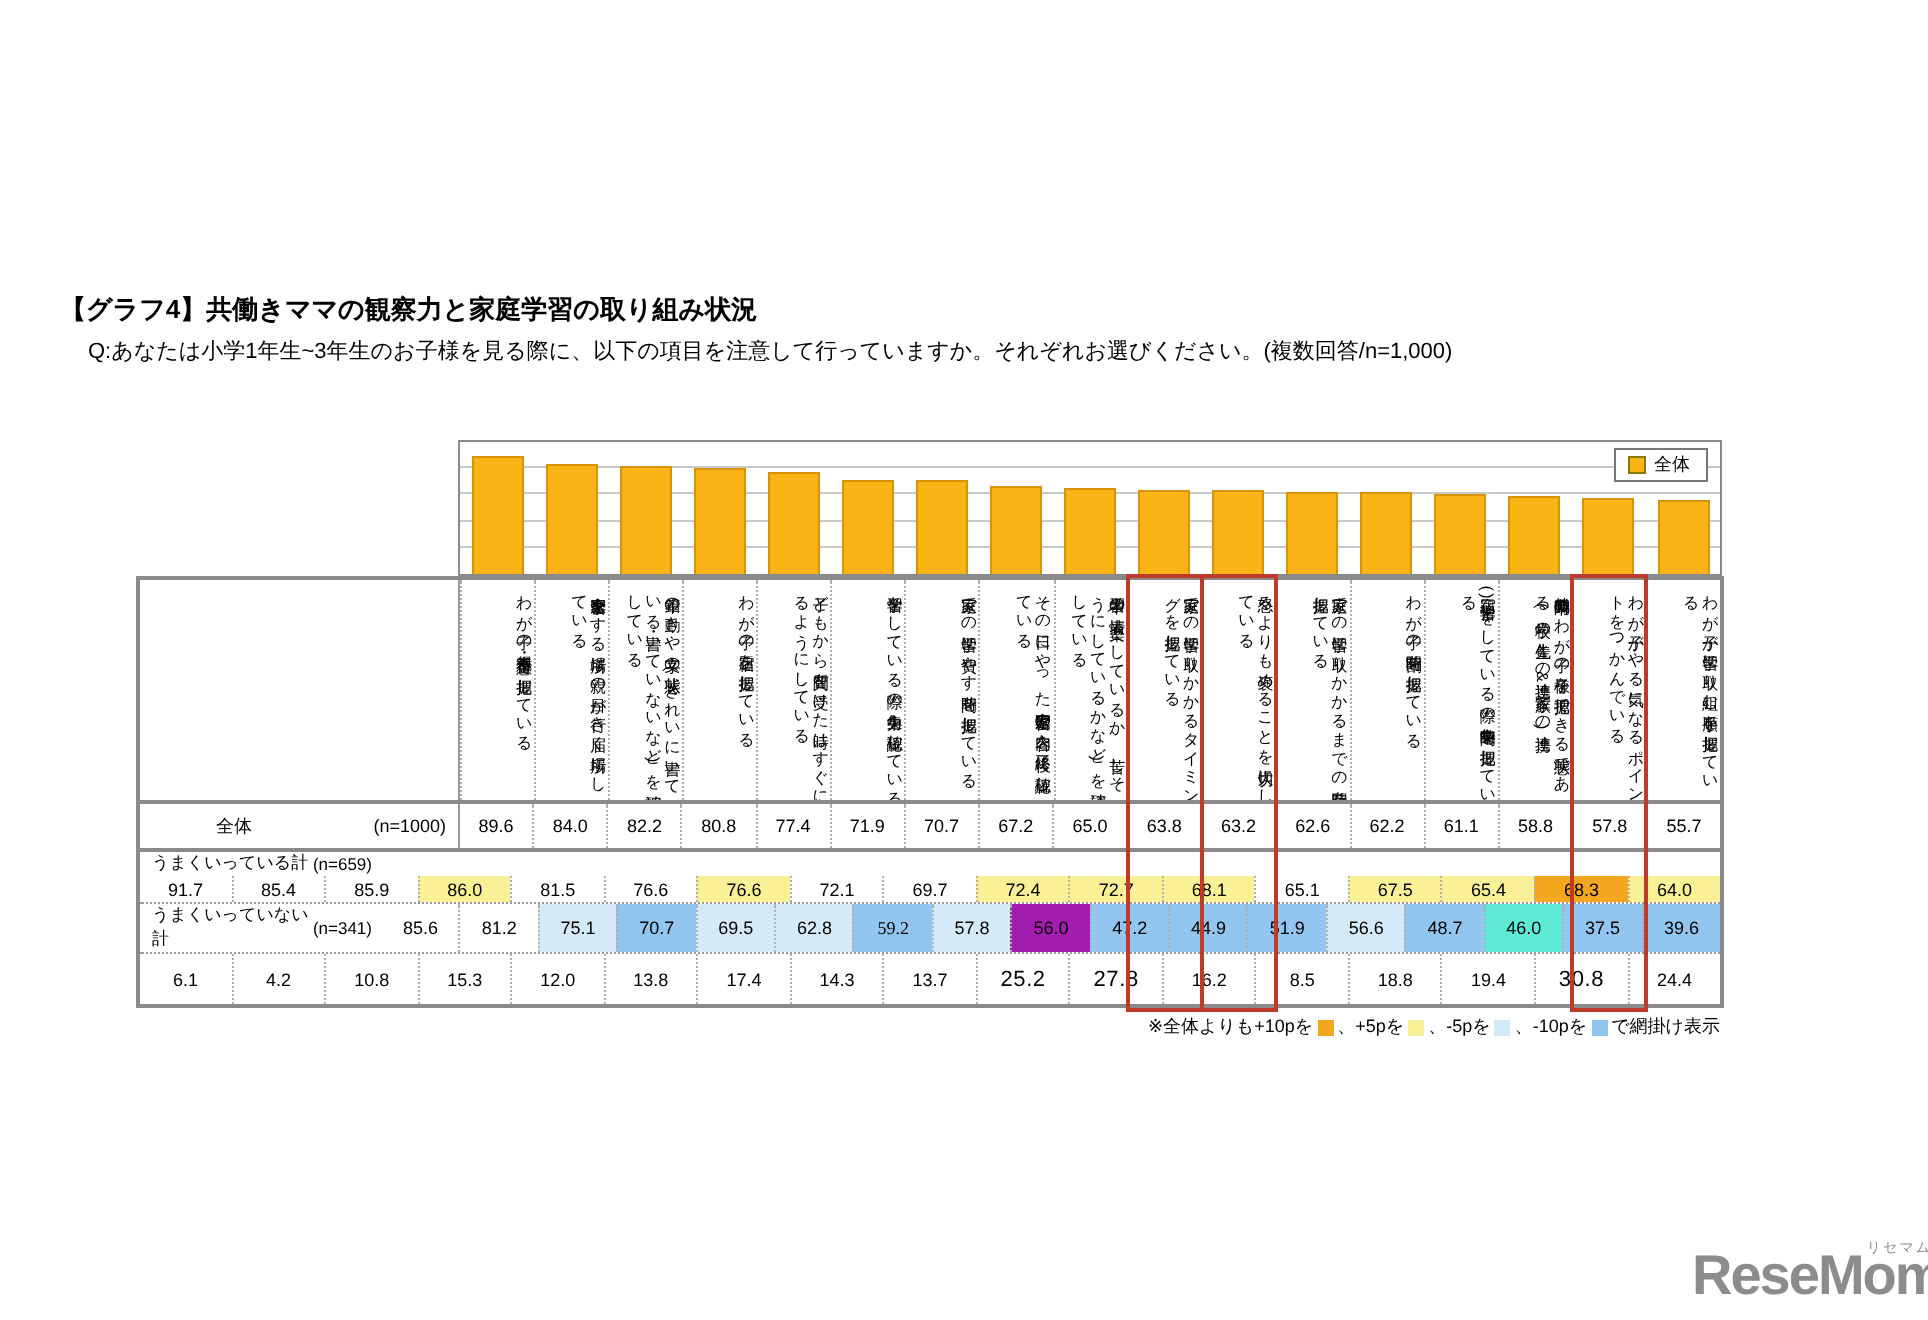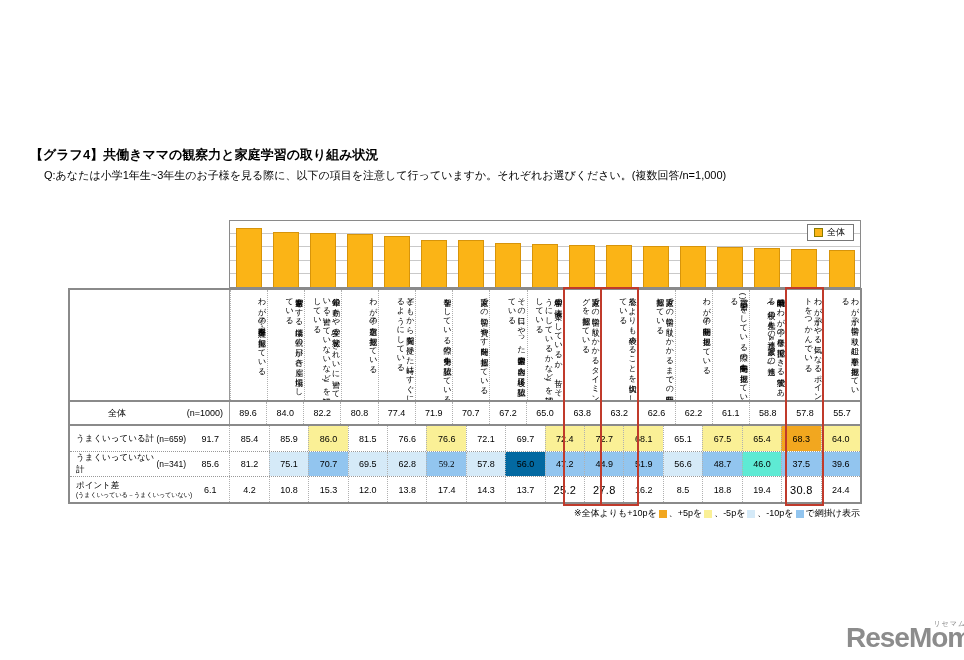--- a/index.html
+++ b/index.html
@@ -42,21 +42,21 @@
   .cell { flex:1; display:flex; align-items:center; justify-content:center;
           font-size:9px; border-left:1px dotted #b0b0b0; box-sizing:border-box; }
   .cell:first-child { border-left:none; }
   .group { display:flex; border-top:2px solid #8a8a8a; }
   .group-head { width:38px; flex:none; box-sizing:border-box; border-right:1px solid #999;
                 display:flex; align-items:center; justify-content:center; text-align:center;
                 font-size:8px; line-height:1.4; word-break:break-all; padding:2px 3px; }
   .group-rows { flex:1; display:flex; flex-direction:column; }
   .sub-row { display:flex; }
   .sub-row + .sub-row { border-top:1px dotted #999; }
-  .r-sub1 { height:25px; } .r-sub2 { height:24px; } .r-sub3 { height:25px; }
+  .r-sub1 { height:25px;flex-direction:column; } .r-sub2 { height:24px; } .r-sub3 { height:25px; }
   .sub-head { width:121px; flex:none; box-sizing:border-box;
               display:flex; align-items:center; justify-content:space-between;
               padding:0 5px 0 6px; font-size:8.5px; }
   .sub-head.stacked { flex-direction:column; align-items:flex-start; justify-content:center; line-height:1.15; }
   .sub-head .sub2 { font-size:6.4px; letter-spacing:-0.3px; white-space:nowrap; }
   .big { font-size:11px; letter-spacing:0.3px; }
   .red-box { position:absolute; top:287px; height:219px; box-sizing:border-box;
              border:2px solid #c03a2b; pointer-events:none; z-index:6; }
 
   
@@ -222,36 +222,32 @@
           </div>
           <div class="cells">
               <div class="cell">85.6</div>
               <div class="cell">81.2</div>
               <div class="cell" style="background: rgb(213, 234, 248);">75.1</div>
               <div class="cell" style="background: rgb(146, 197, 239);">70.7</div>
               <div class="cell" style="background: rgb(213, 234, 248);">69.5</div>
               <div class="cell" style="background: rgb(213, 234, 248);">62.8</div>
               <div class="cell" style="background: rgb(146, 197, 239); font-family: Liberation Serif, serif;">59.2</div>
               <div class="cell" style="background: rgb(213, 234, 248);">57.8</div>
-              <div class="cell" style="background: #0369a1;">56.0</div>
+              <div class="cell" style="background: #a21caf;">56.0</div>
               <div class="cell" style="background: rgb(146, 197, 239);">47.2</div>
               <div class="cell" style="background: rgb(146, 197, 239);">44.9</div>
               <div class="cell" style="background: rgb(146, 197, 239);">51.9</div>
               <div class="cell" style="background: rgb(213, 234, 248);">56.6</div>
               <div class="cell" style="background: rgb(146, 197, 239);">48.7</div>
               <div class="cell" style="background: #5eead4;">46.0</div>
               <div class="cell" style="background: rgb(146, 197, 239);">37.5</div>
               <div class="cell" style="background: rgb(146, 197, 239);">39.6</div>
             </div>
         </div>
         <div class="sub-row r-sub3">
-          <div class="sub-head stacked">
-            <span>ポイント差</span>
-            <span class="sub2">(うまくいっている－うまくいっていない)</span>
-          </div>
           <div class="cells">
               <div class="cell">6.1</div>
               <div class="cell">4.2</div>
               <div class="cell">10.8</div>
               <div class="cell">15.3</div>
               <div class="cell">12.0</div>
               <div class="cell">13.8</div>
               <div class="cell">17.4</div>
               <div class="cell">14.3</div>
               <div class="cell">13.7</div>

